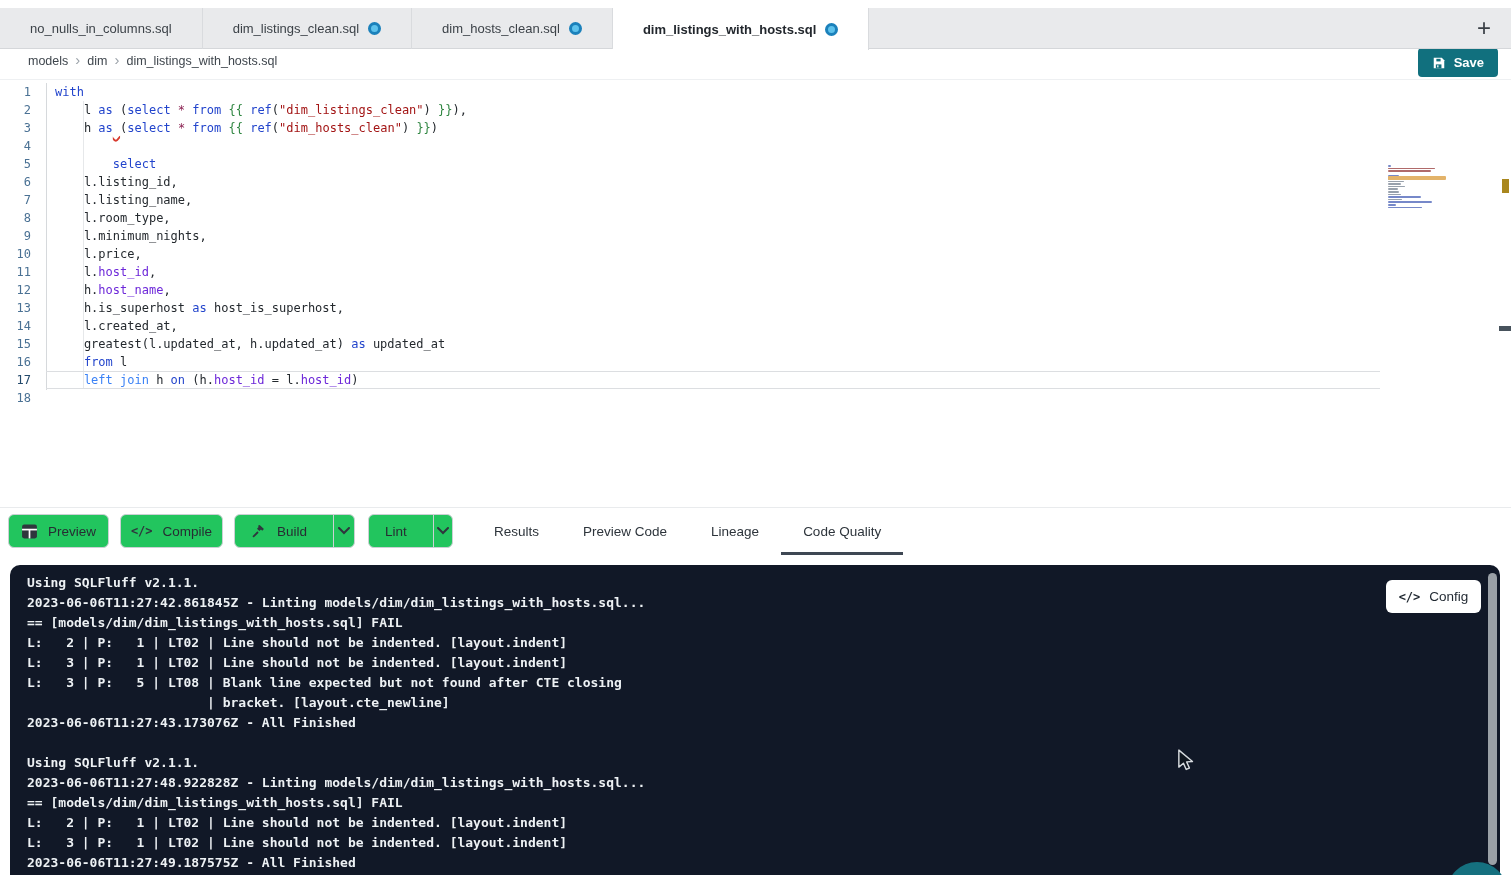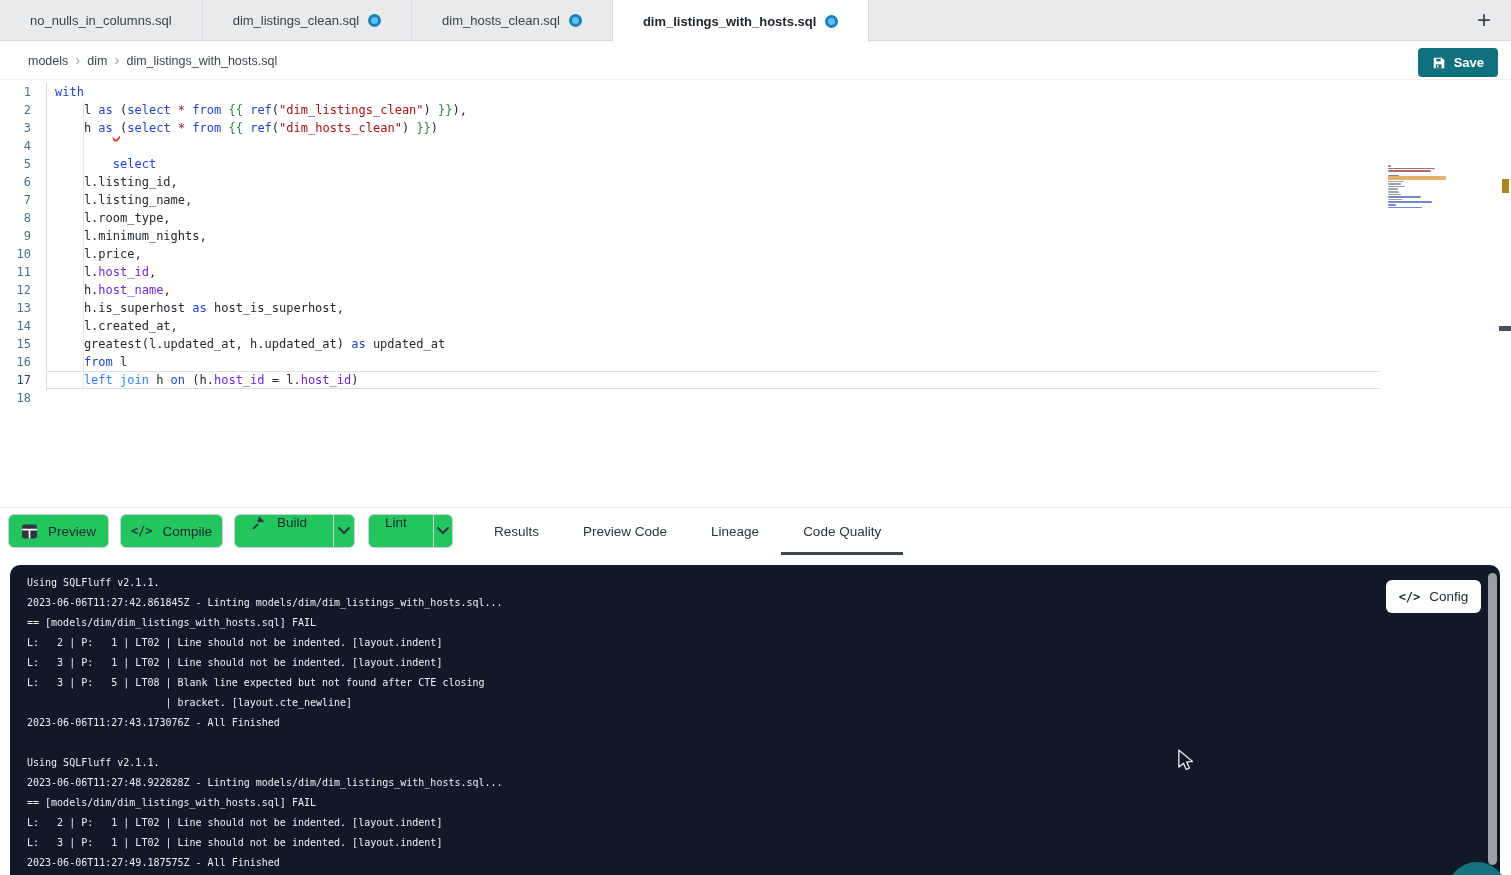--- a/index.html
+++ b/index.html
@@ -1,21 +1,21 @@
 <!DOCTYPE html>
 <html><head>
 <meta charset="utf-8">
 <style>
   *{margin:0;padding:0;box-sizing:border-box}
   html,body{width:1511px;height:875px;overflow:hidden;background:#fff;
     font-family:"Liberation Sans",sans-serif;-webkit-font-smoothing:antialiased}
   #app{position:relative;width:1511px;height:875px;background:#fff}
 
   
-  .tabbar{position:absolute;left:0;top:0;width:100%;height:41px;background:#e9eaec;
+  .tabbar{position:absolute;left:0;top:8px;width:100%;height:41px;background:#e9eaec;
     border-bottom:1px solid #d5d7da;display:flex;z-index:5}
   .tab{display:flex;align-items:center;gap:9px;padding:0 30px;border-right:1px solid #d9dbde;
     font-size:13px;color:#3c4248;height:41px;cursor:pointer;white-space:nowrap}
   .tab.active{background:#fff;font-weight:bold;color:#22272d;height:42px}
   .dot{width:13px;height:13px;border-radius:50%;background:#5ec2ec;border:3.5px solid #1b81bb;flex:none}
   .plus{position:absolute;right:14px;top:6px;width:26px;height:28px;font-size:24px;font-weight:300;
     color:#3a4046;display:flex;align-items:center;justify-content:center;cursor:pointer}
 
   
   .pathbar{position:absolute;left:0;top:42px;width:100%;height:38px;background:#fff;
@@ -54,32 +54,32 @@
   .scrollmark-gold{position:absolute;left:1502px;top:99px;width:7px;height:14px;background:#a9871e}
   .scrollmark-dark{position:absolute;left:1499px;top:246px;width:12px;height:5px;background:#47525c}
 
   
   .actionbar{position:absolute;left:0;top:507px;width:100%;height:48px;background:#fff;
     border-top:1px solid #e9ebed}
   .btn{position:absolute;top:6px;height:34px;border:1px solid #ccd0d4;border-radius:6px;background:#22c55e;
     display:flex;align-items:center;justify-content:center;gap:10px;font-size:13.5px;color:#272d33;cursor:pointer}
   .btn .glyph{font-family:"DejaVu Sans Mono",monospace;font-weight:bold;font-size:12px;color:#2f363d}
   .split{padding:0}
-  .split .main{display:flex;gap:10px;padding:0 16px;height:100%;cursor:pointer}
+  .split .main{display:flex;align-items:center;gap:10px;padding:0 16px;height:100%;cursor:pointer}
   .split .arrow{display:flex;align-items:center;justify-content:center;width:37px;height:100%;
     border-left:1px solid #ccd0d4;cursor:pointer}
   .ptabs{position:absolute;left:472px;top:0;height:47px;display:flex}
   .ptab{position:relative;display:flex;align-items:center;padding:0 22px;font-size:13.5px;
     color:#2d343b;cursor:pointer;white-space:nowrap}
   .ptab.active::after{content:"";position:absolute;left:0;right:0;bottom:0;height:3px;background:#3e4753}
 
   
   .terminal{position:absolute;left:10px;top:565px;width:1490px;height:310px;background:#111827;
     border-radius:10px 10px 0 0;padding:8px 0 0 17px;overflow:hidden}
-  .tl{font-family:"DejaVu Sans Mono",monospace;font-weight:normal;font-size:10px;line-height:20px;
+  .tl{font-family:"DejaVu Sans Mono",monospace;font-weight:bold;font-size:13px;line-height:20px;
     white-space:pre;min-height:20px;color:#edf1f4}
   .configbtn{position:absolute;right:19px;top:15px;height:33px;width:95px;border-radius:6px;
     background:#fff;border:none;display:flex;align-items:center;justify-content:center;gap:9px;
     font-size:13.5px;color:#1f2730;cursor:pointer}
   .configbtn .glyph{font-family:"DejaVu Sans Mono",monospace;font-weight:bold;font-size:12px;color:#1f2730}
   .term-scrollbar{position:absolute;left:1488px;top:573px;width:9px;height:292px;background:#9aa0a6;
     border-radius:5px;z-index:9}
   .fab{position:absolute;left:1447px;top:862px;width:60px;height:60px;border-radius:50%;background:#15707f;z-index:8}
 
   .cursor{position:absolute;left:1176px;top:749px;z-index:20;pointer-events:none}

